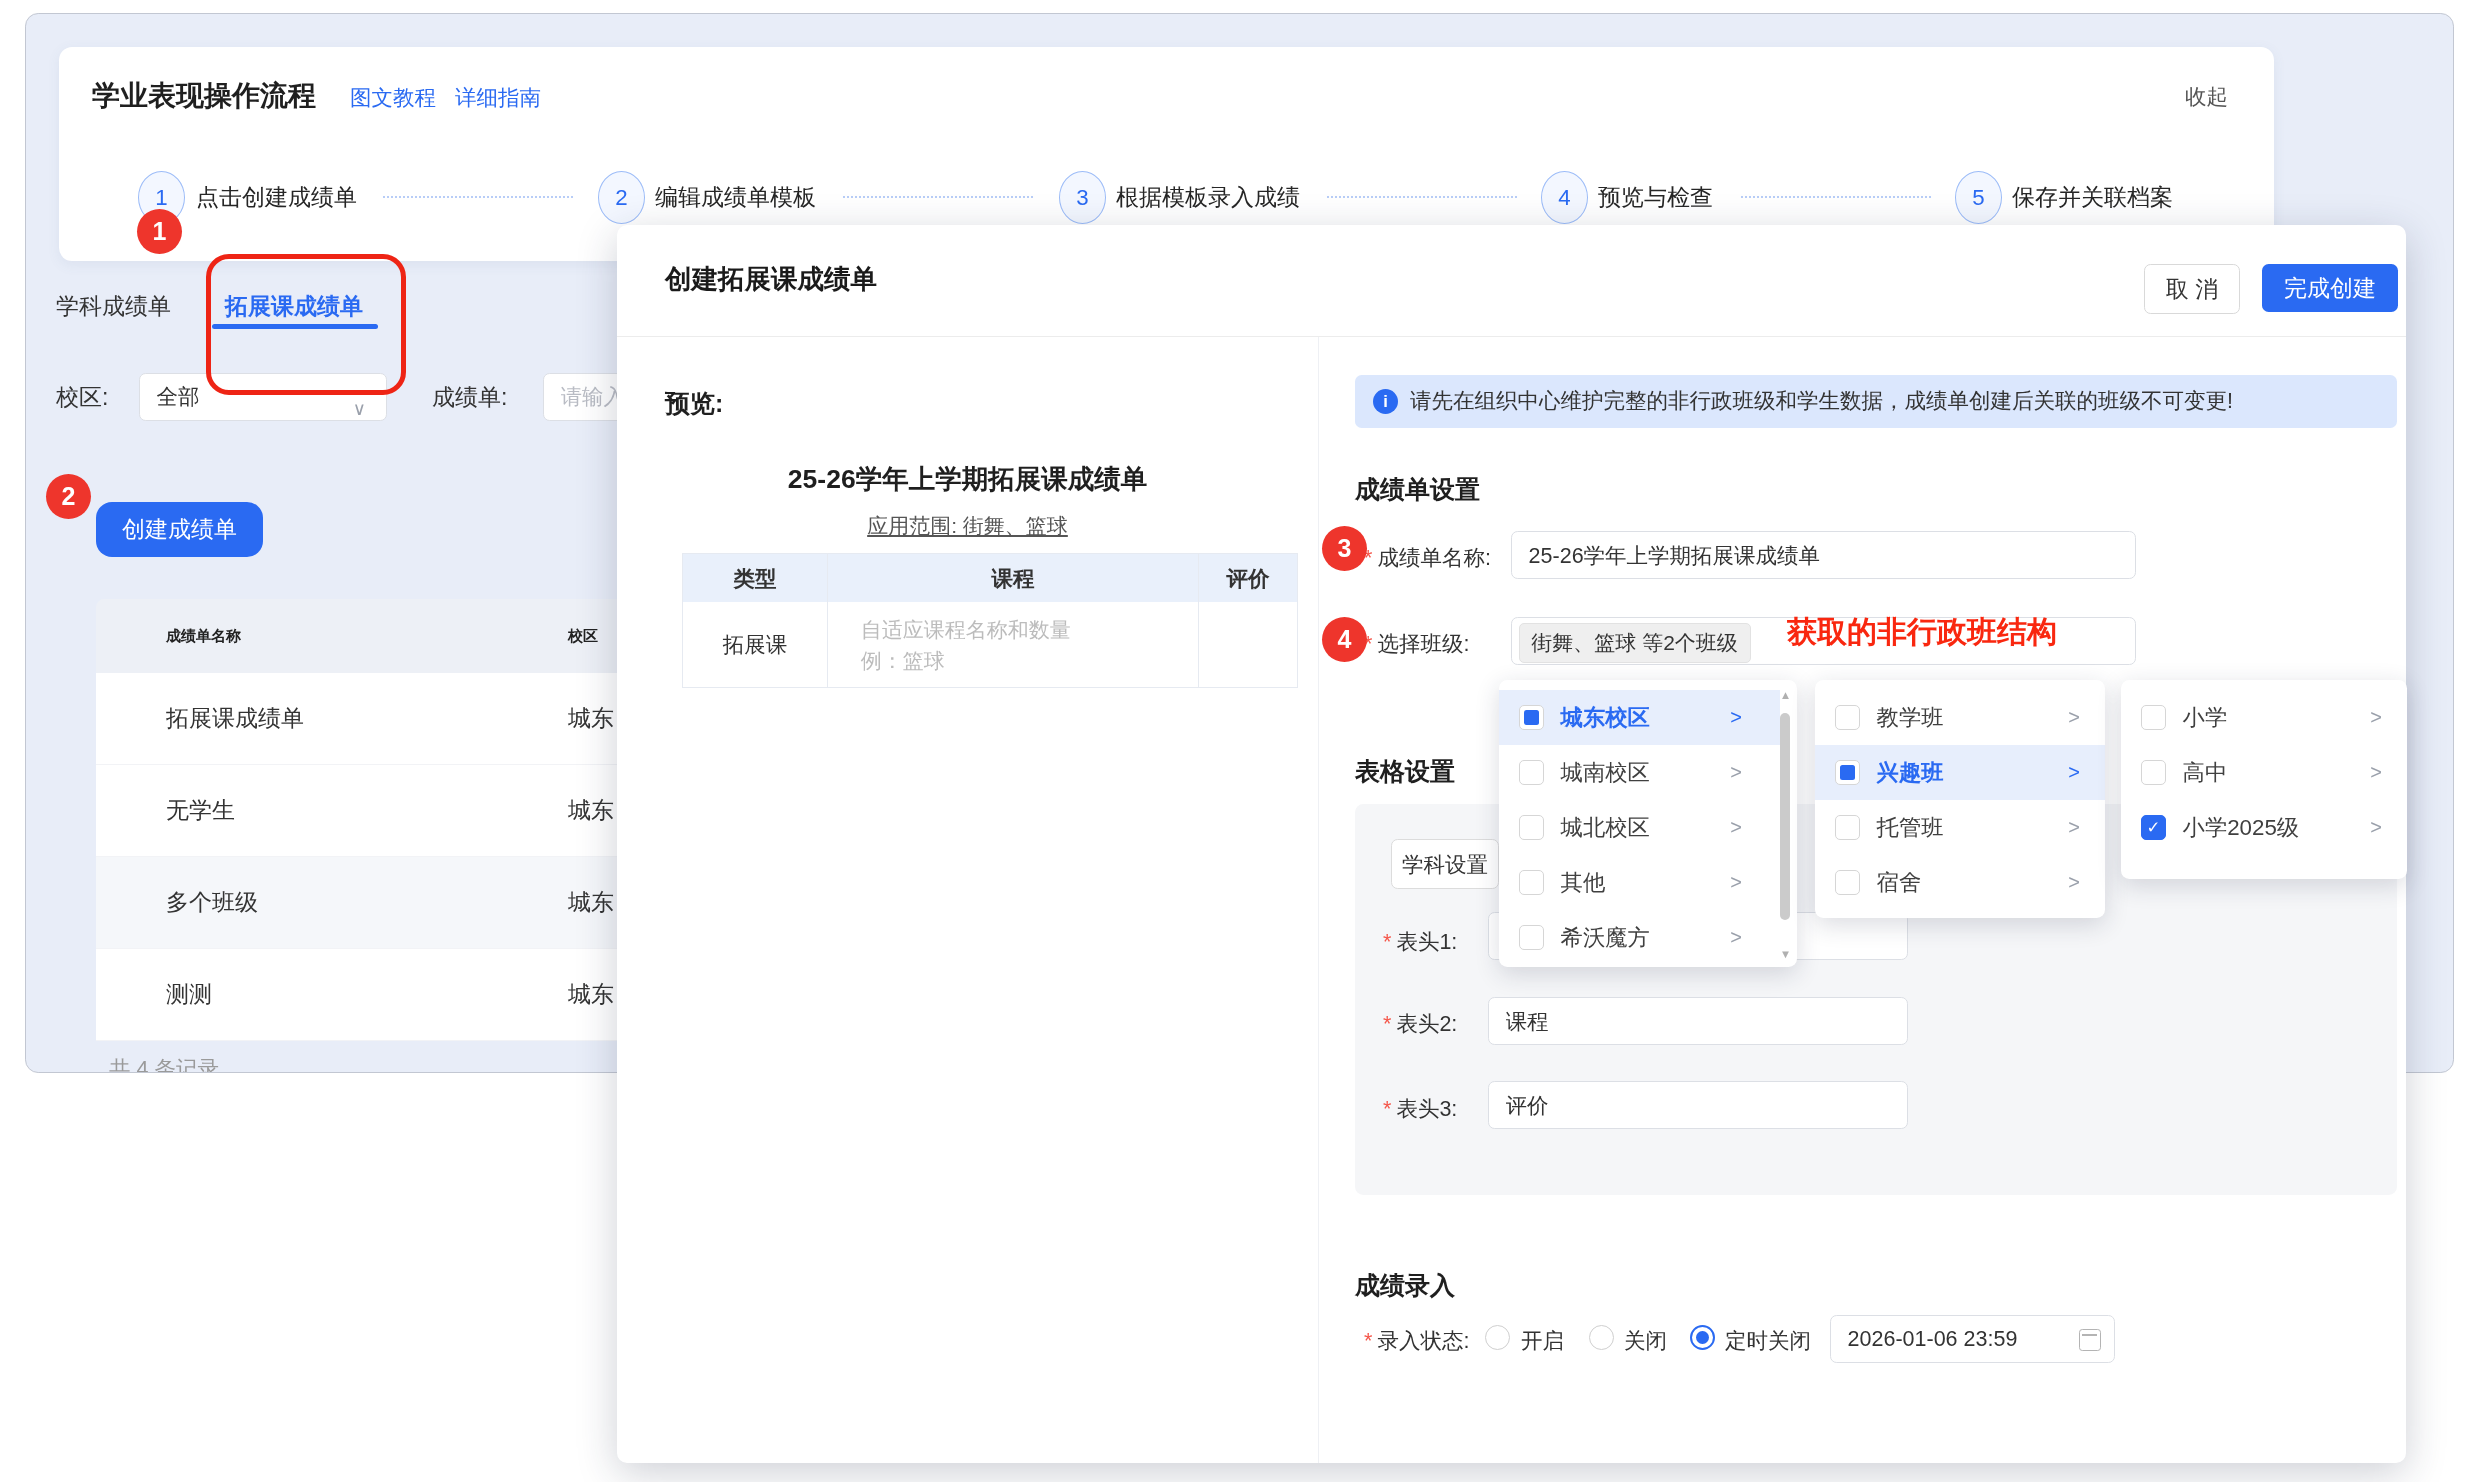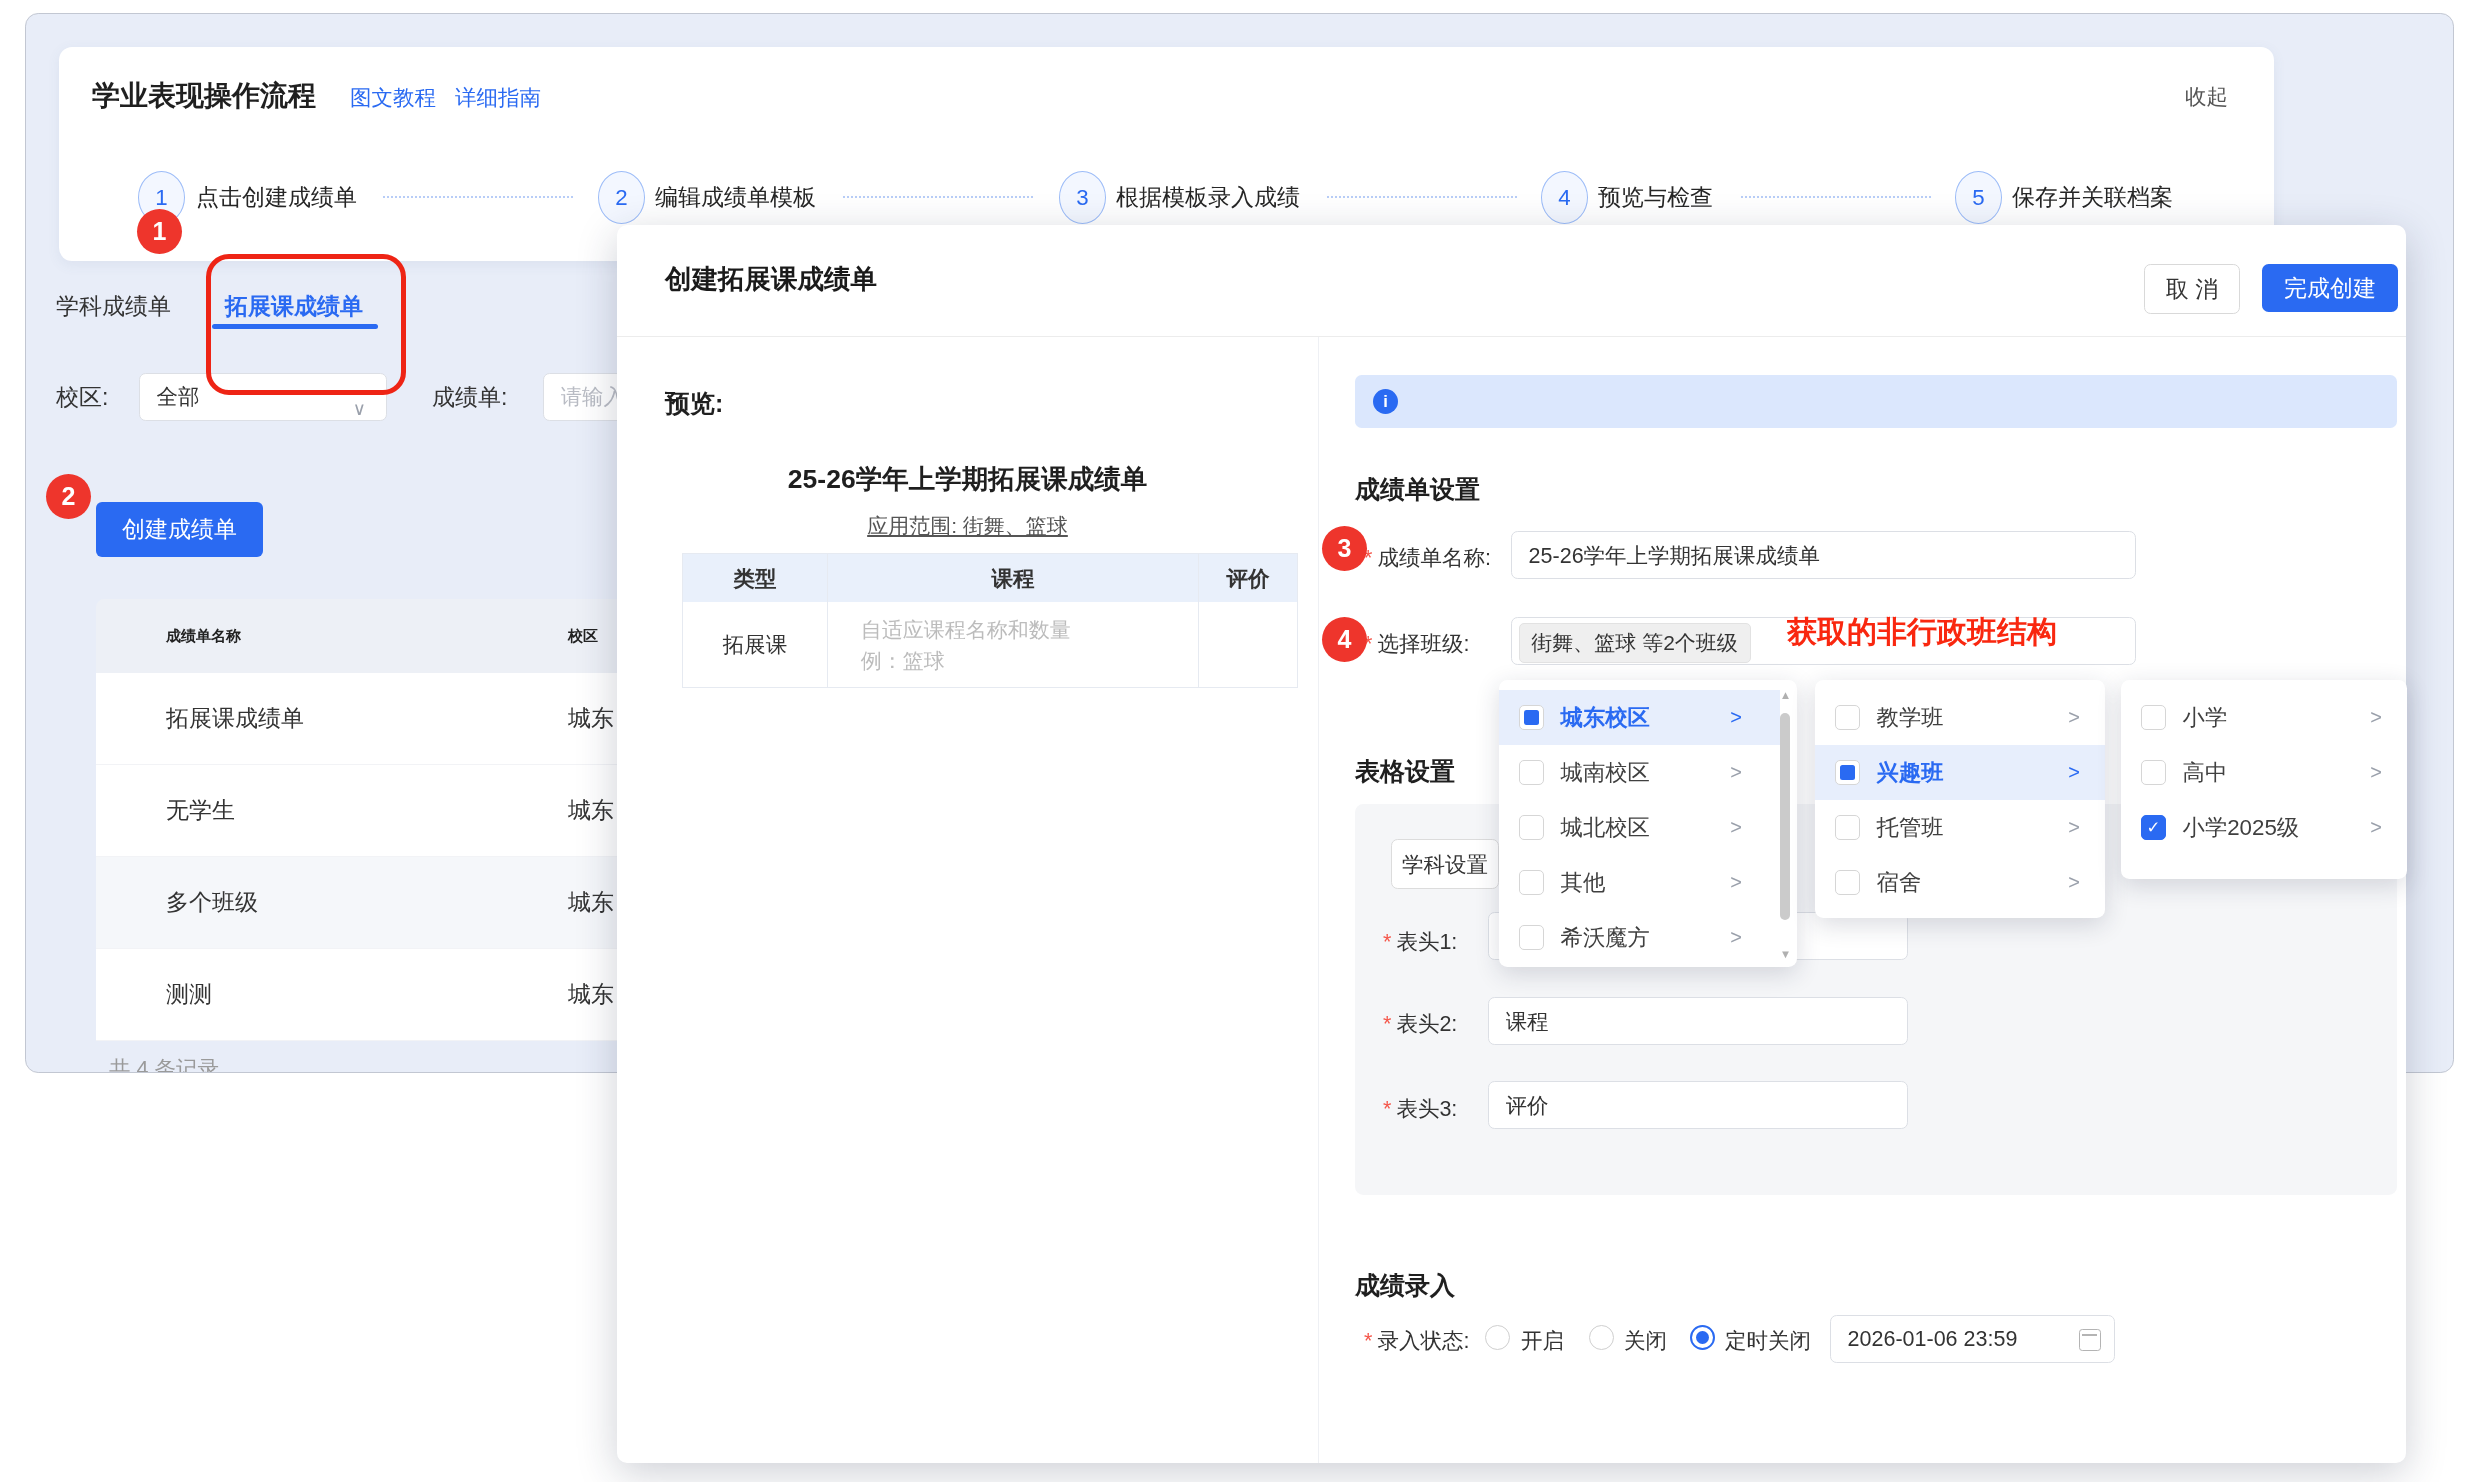--- a/index.html
+++ b/index.html
@@ -31,21 +31,21 @@
   .tab-underline{position:absolute;left:186px;top:310px;width:166px;height:5px;border-radius:2.5px;background:#2a6af2;}
   .red-rect{position:absolute;left:180px;top:240px;width:190px;height:131px;border:5.8px solid #ee2415;
             border-radius:23px;z-index:25;}
 
   .flt-label{position:absolute;top:368px;font-size:23px;color:#333;}
   .inp{background:#fff;border:0.8px solid #dcdfe5;border-radius:6.6px;font-size:21.5px;color:#333;
        padding:0 16.6px;box-sizing:border-box;outline:none;}
   .inp::placeholder{color:#b9bcc4;}
   .chev-down{position:absolute;right:20px;top:11.6px;font-size:18px;color:#9aa0ab;}
 
-  .btn-primary{background:#2a6af2;color:#fff;border:none;border-radius:6px;font-size:23px;
+  .btn-primary{background:#2a6af2;color:#fff;border:none;border-radius:16px;font-size:23px;
                display:flex;align-items:center;justify-content:center;cursor:pointer;}
   .btn-ghost{background:#fff;color:#333;border:0.8px solid #d9d9d9;border-radius:6.6px;font-size:23px;
              display:flex;align-items:center;justify-content:center;cursor:pointer;}
 
   
   .ltable{position:absolute;left:70px;top:585px;width:712px;}
   .lt-head{height:74px;background:#edf0f6;border-radius:8.3px 8.3px 0 0;position:relative;
            font-size:15px;font-weight:bold;color:#222;}
   .lt-row{height:91px;background:#fff;position:relative;border-bottom:1.7px solid #f2f3f6;font-size:23px;color:#333;}
   .lt-row.hl{background:#f5f7fa;}
@@ -209,20 +209,21 @@
             <span>自适应课程名称和数量</span>
             <span>例：篮球</span>
           </div>
           <div class="pt-c pt-c3"></div>
         </div>
       </div>
     </div>
 
     <div class="banner">
       <span class="info-ic">i</span>
+      <span class="banner-txt">请先在组织中心维护完整的非行政班级和学生数据，成绩单创建后关联的班级不可变更!</span>
     </div>
 
     <div class="sec-h" style="left:738px;top:248px;">成绩单设置</div>
 
     <div class="f-label" style="left:747px;top:318px;">
       <span class="star">*</span><span>成绩单名称:</span>
     </div>
     <input class="inp" style="position: absolute; left: 894px; top: 306px; width: 625px; height: 48px;" value="25-26学年上学期拓展课成绩单">
 
     <div class="f-label" style="left:747px;top:404px;">

